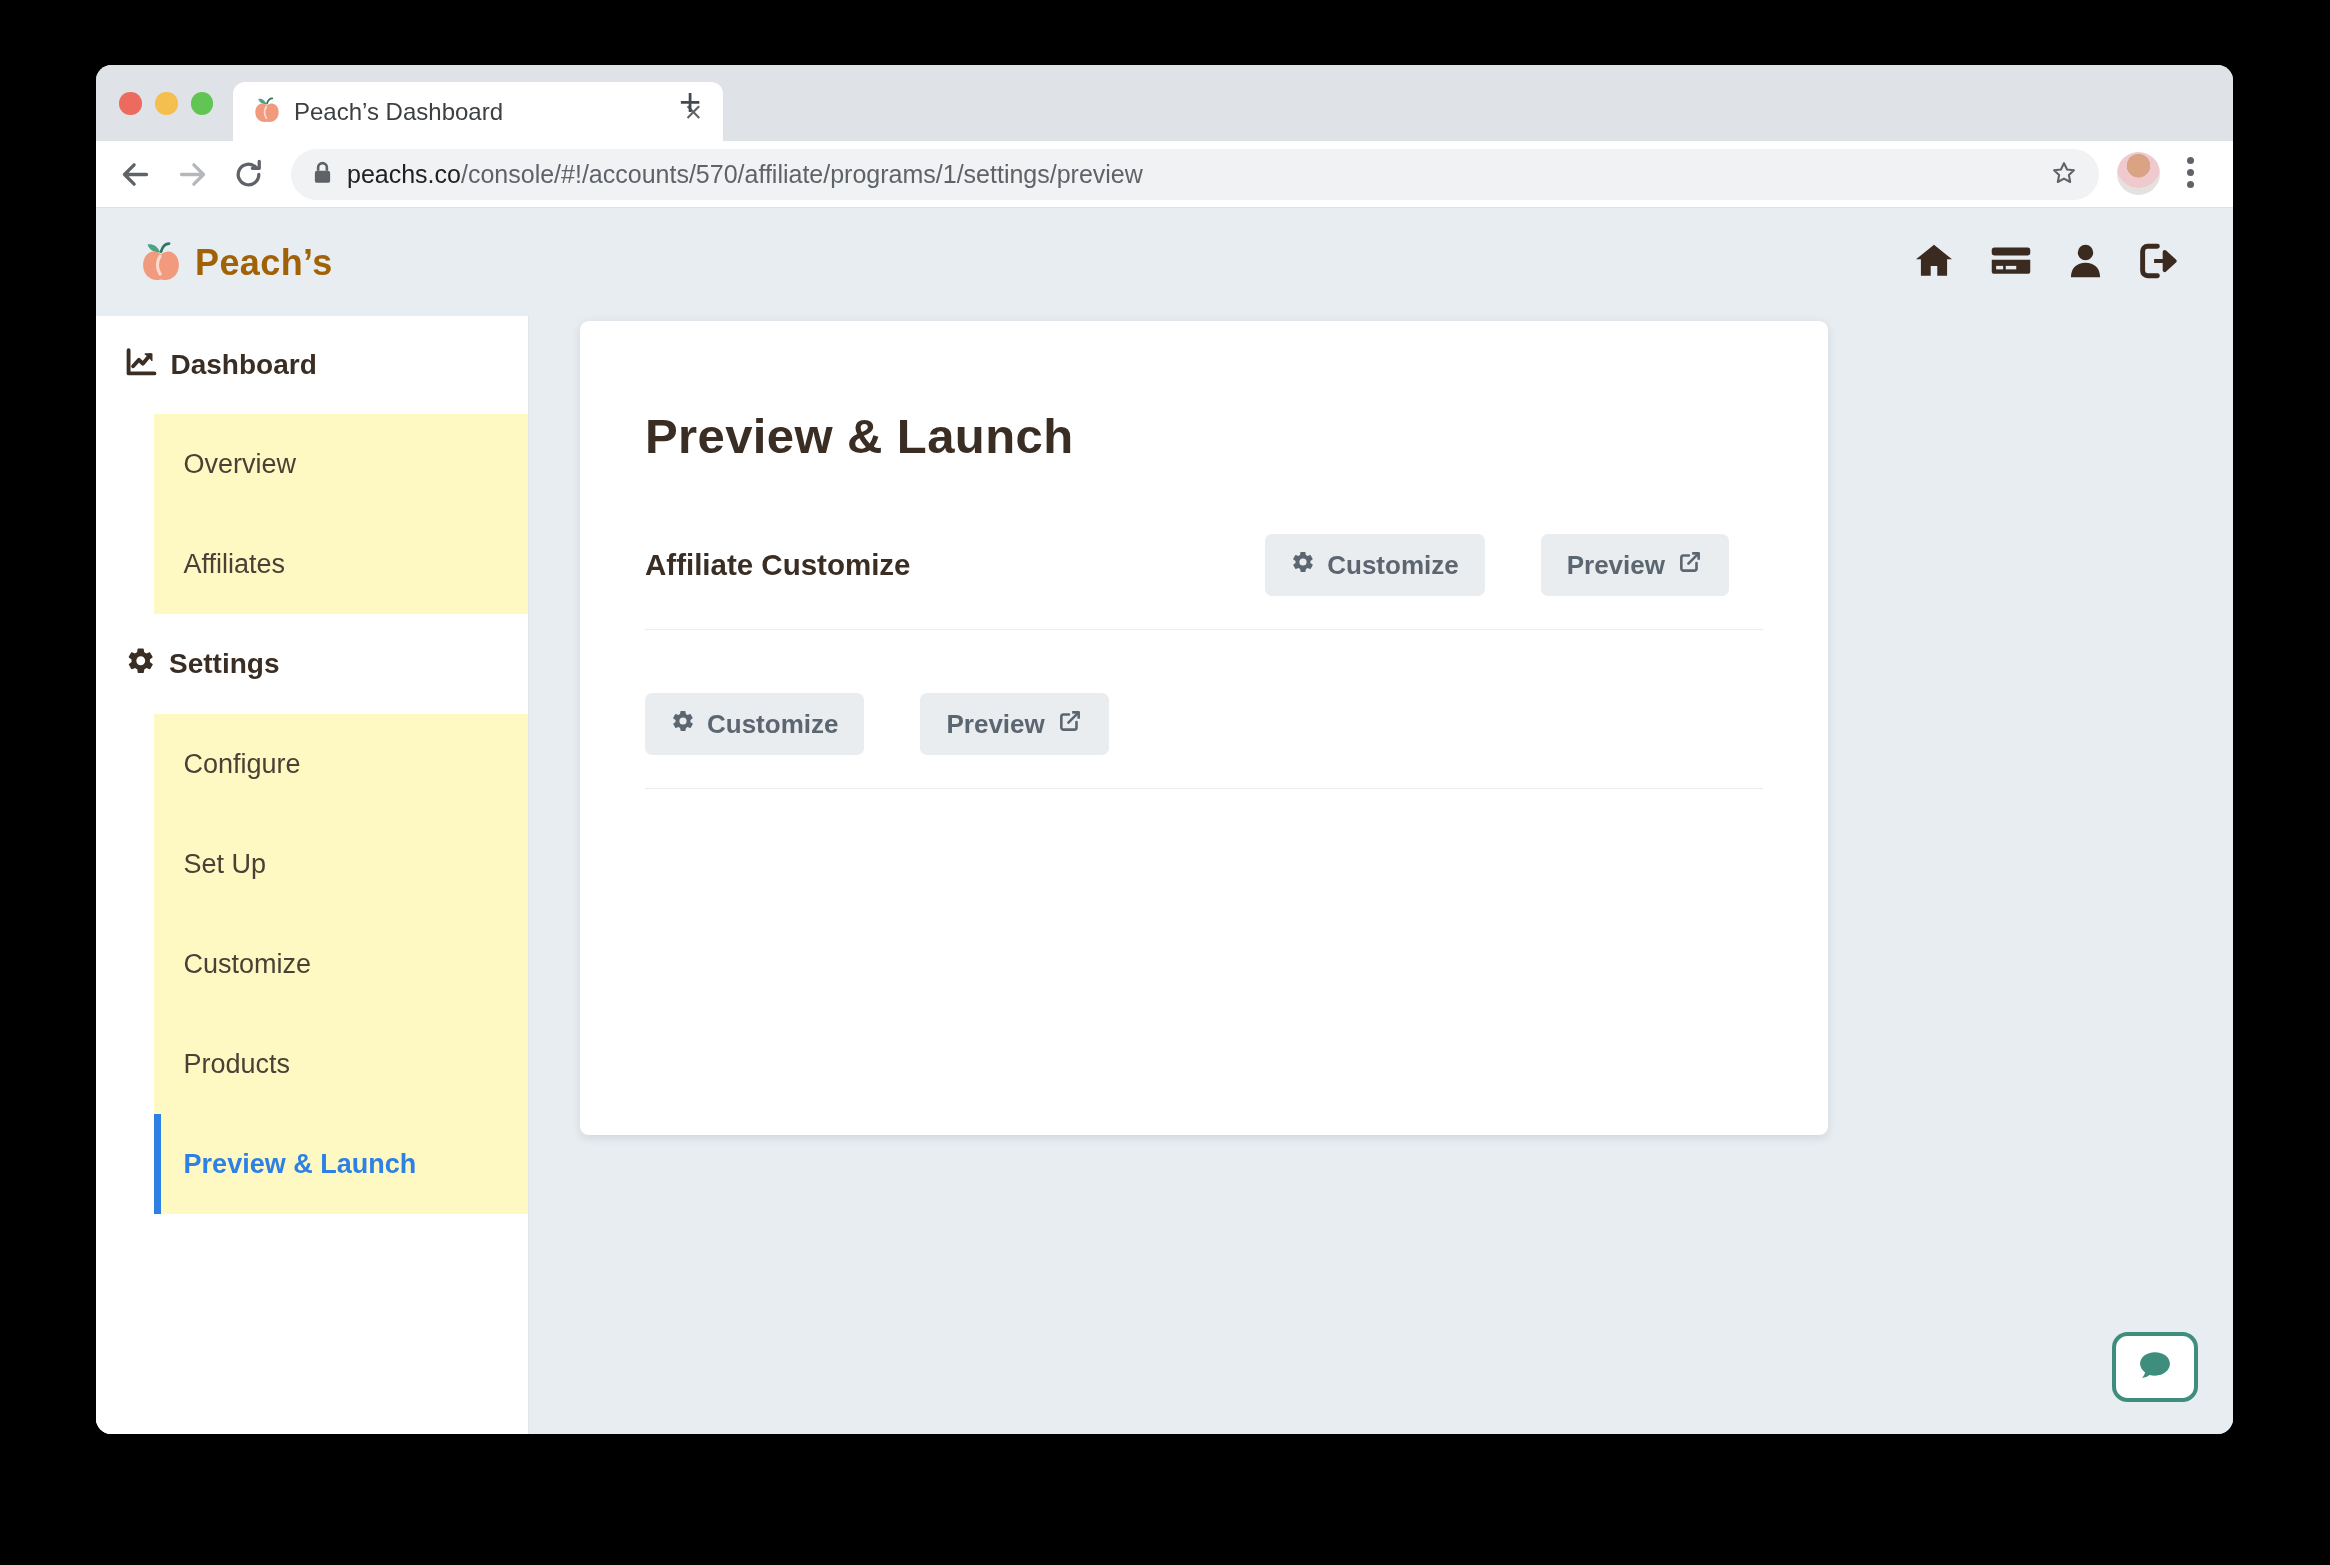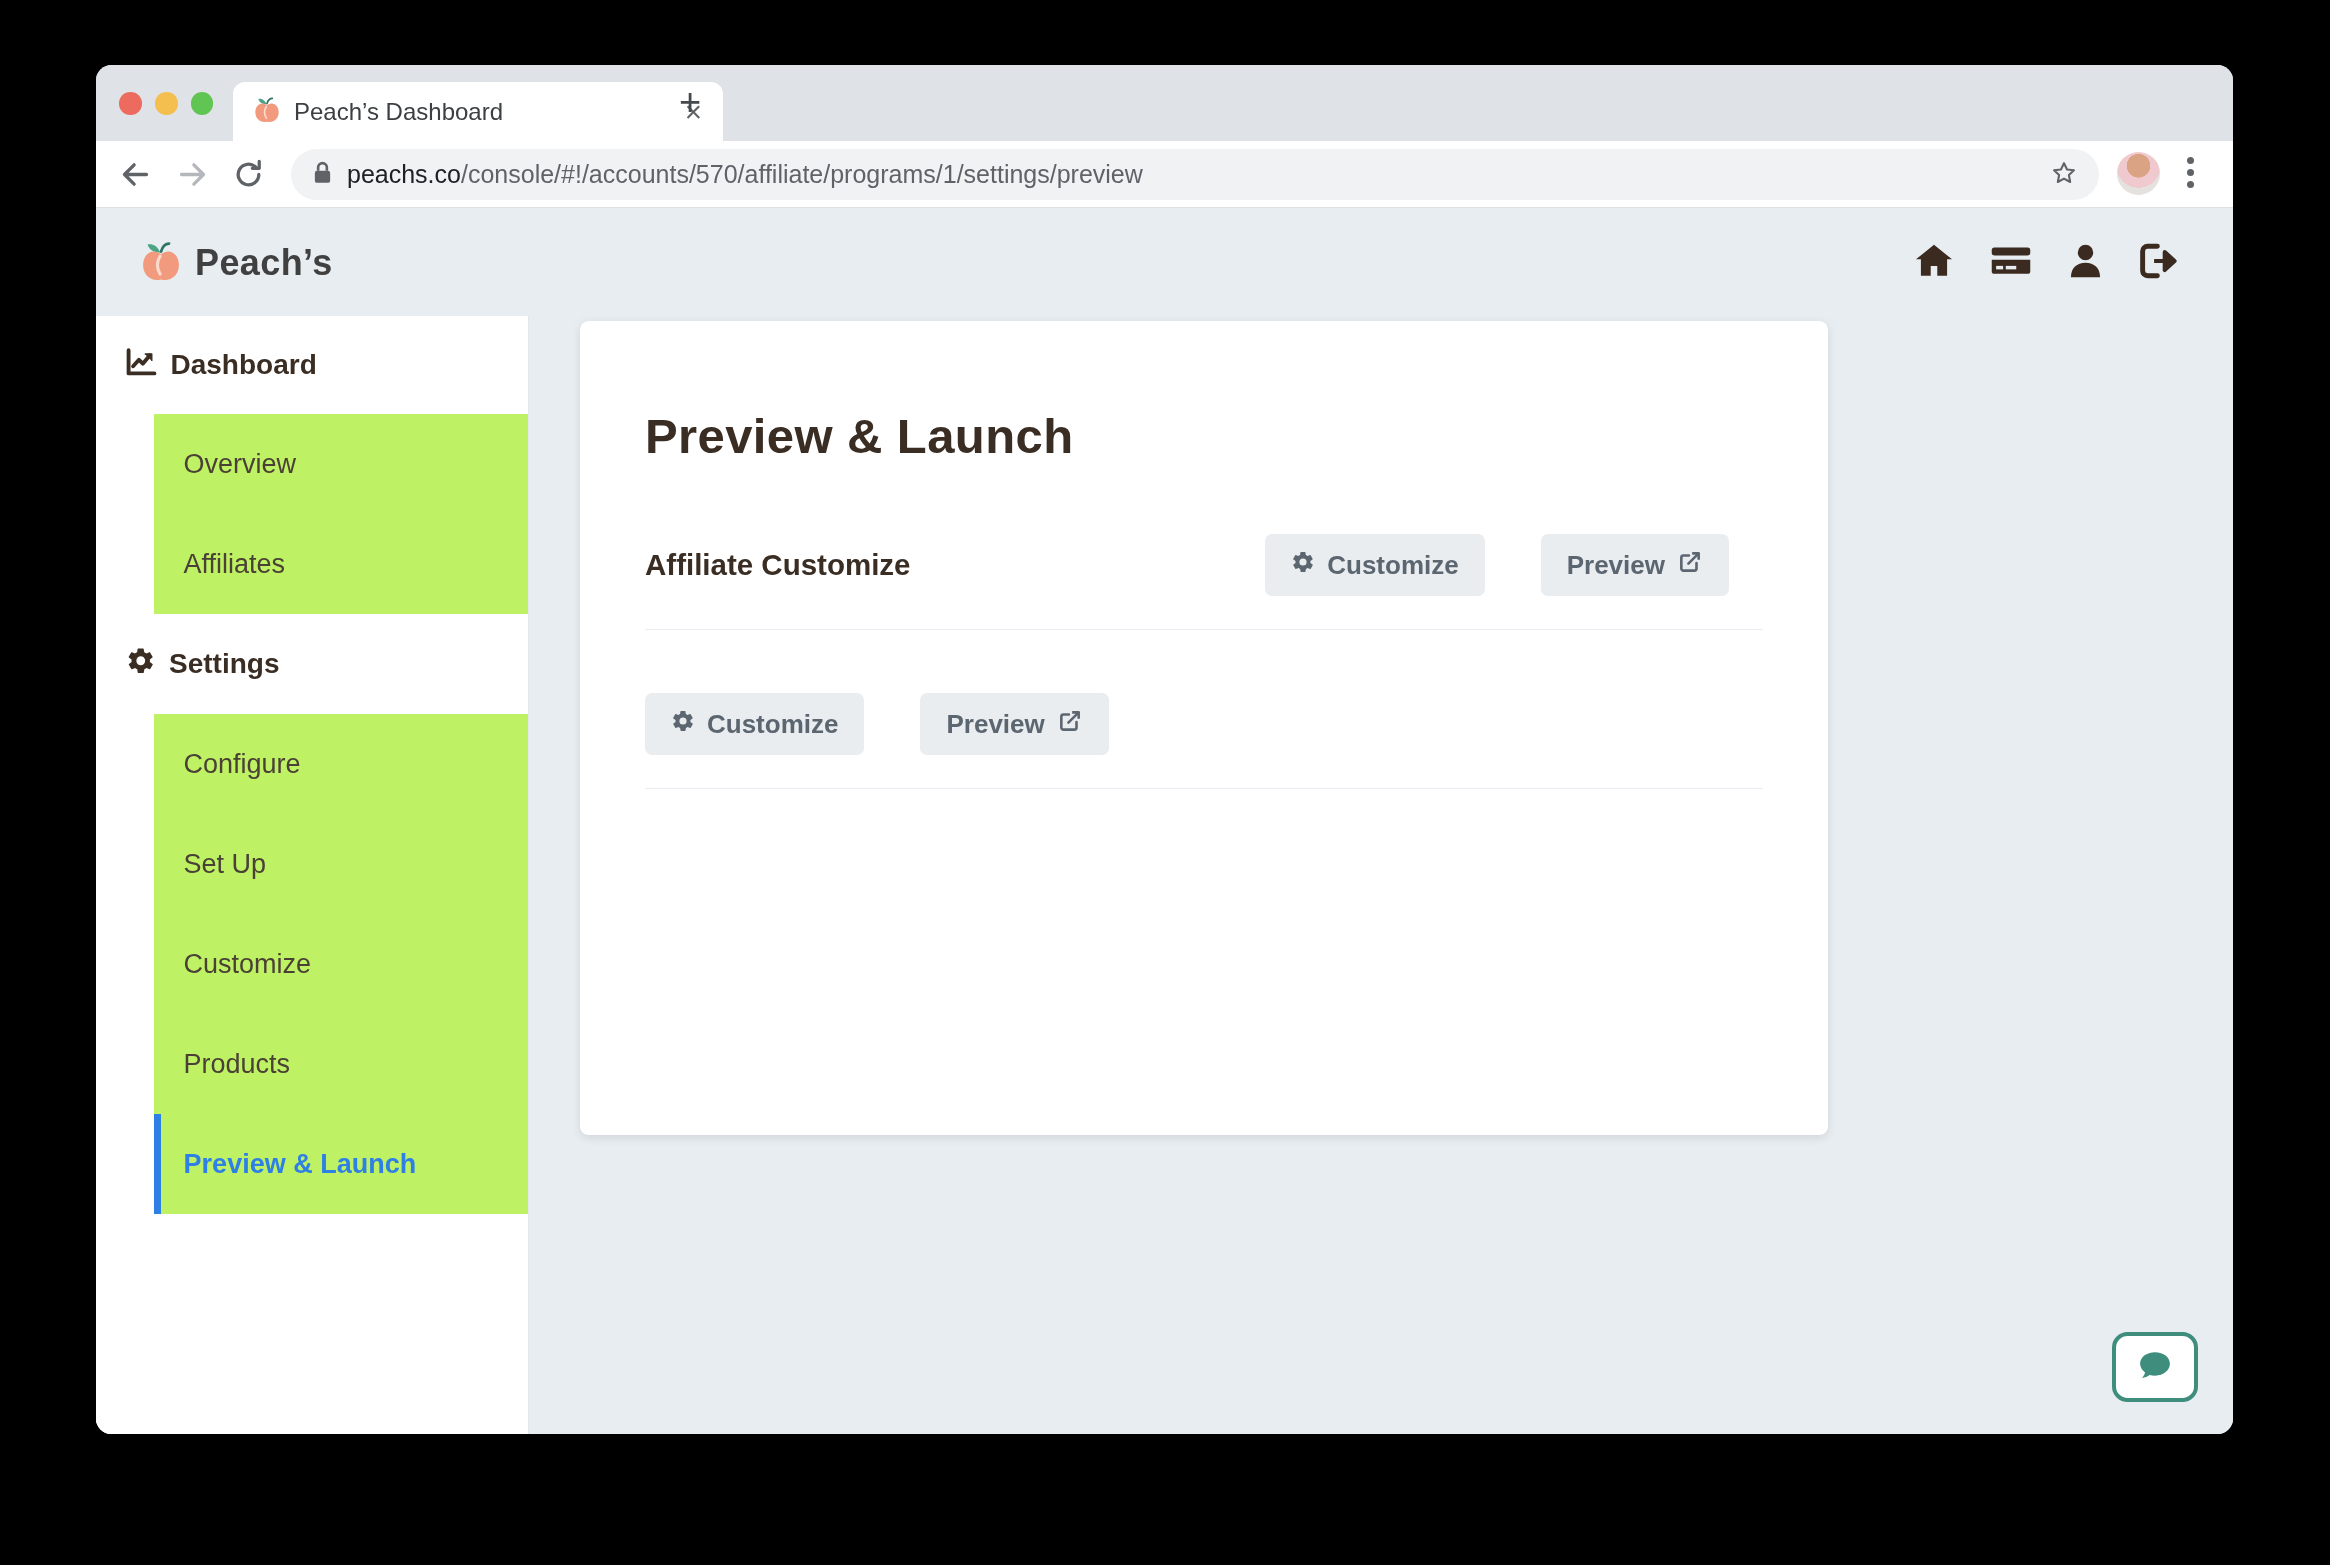--- a/index.html
+++ b/index.html
@@ -31,29 +31,29 @@
   .pill-spacer { flex:1; }
   .avatar { position:absolute; left:2021px; top:11.3px; width:43px; height:43px; border-radius:50%;
             background:radial-gradient(circle at 50% 32%, #D9A384 0 32%, #EFC9CD 33% 60%, #E4E1DE 61%); }
   .dots { position:absolute; left:2091px; top:15.6px; display:flex; flex-direction:column; gap:5.2px; }
   .dots i { width:7px; height:7px; border-radius:50%; background:#5F6368; }
 
   
   .app { position:absolute; left:0; top:144px; right:0; bottom:0; background:#E8EDF1; display:flex; flex-direction:column; }
   .app-header { height:107px; position:relative; flex:none; }
   .brand { position:absolute; left:45px; top:0; height:107px; display:flex; align-items:center; gap:14px; }
-  .brand-name { font-size:36px; font-weight:800; color:#404040; letter-spacing:0.4px; }
+  .brand-name { font-size:36px; font-weight:800; color:#a16207; letter-spacing:0.4px; }
   .header-icons { position:absolute; right:54px; top:0; height:107px; display:flex; align-items:center; gap:36px; }
 
   .app-body { flex:1; display:flex; min-height:0; }
   .sidebar { width:433px; flex:none; background:#fff; border-right:0.9px solid #E2E6EA; }
   .side-header { display:flex; align-items:center; padding-left:29.5px; gap:14px;
                  font-size:28px; font-weight:700; color:#3A2D23; }
   .side-header.h1x { height:98px; } .side-header.h2x { height:100px; }
-  .subpanel { margin-left:58px; background:#bef264; }
+  .subpanel { margin-left:58px; background:#fef9c3; }
   .subitem { height:100px; display:flex; align-items:center; padding-left:29.5px;
              font-size:27px; color:#4A4036; cursor:pointer; }
   .subitem.active { color:#2F80E4; font-weight:700; border-left:7px solid #2F80E4; padding-left:22.6px; }
 
   .main { flex:1; position:relative; }
   .card { position:absolute; left:51px; top:5.2px; width:1248px; height:814px; background:#fff;
           border-radius:8.7px; box-shadow:0 2.6px 8.7px rgba(55,65,80,.13); padding:0 65px; }
   .card h1 { margin-top:87px; font-size:49px; line-height:57px; font-weight:800; color:#3A2D23; letter-spacing:0.4px; }
   .prow { display:flex; align-items:center; padding-right:34px; height:62px; }
   .prow.first { margin-top:69px; } .prow.second { margin-top:63px; }

